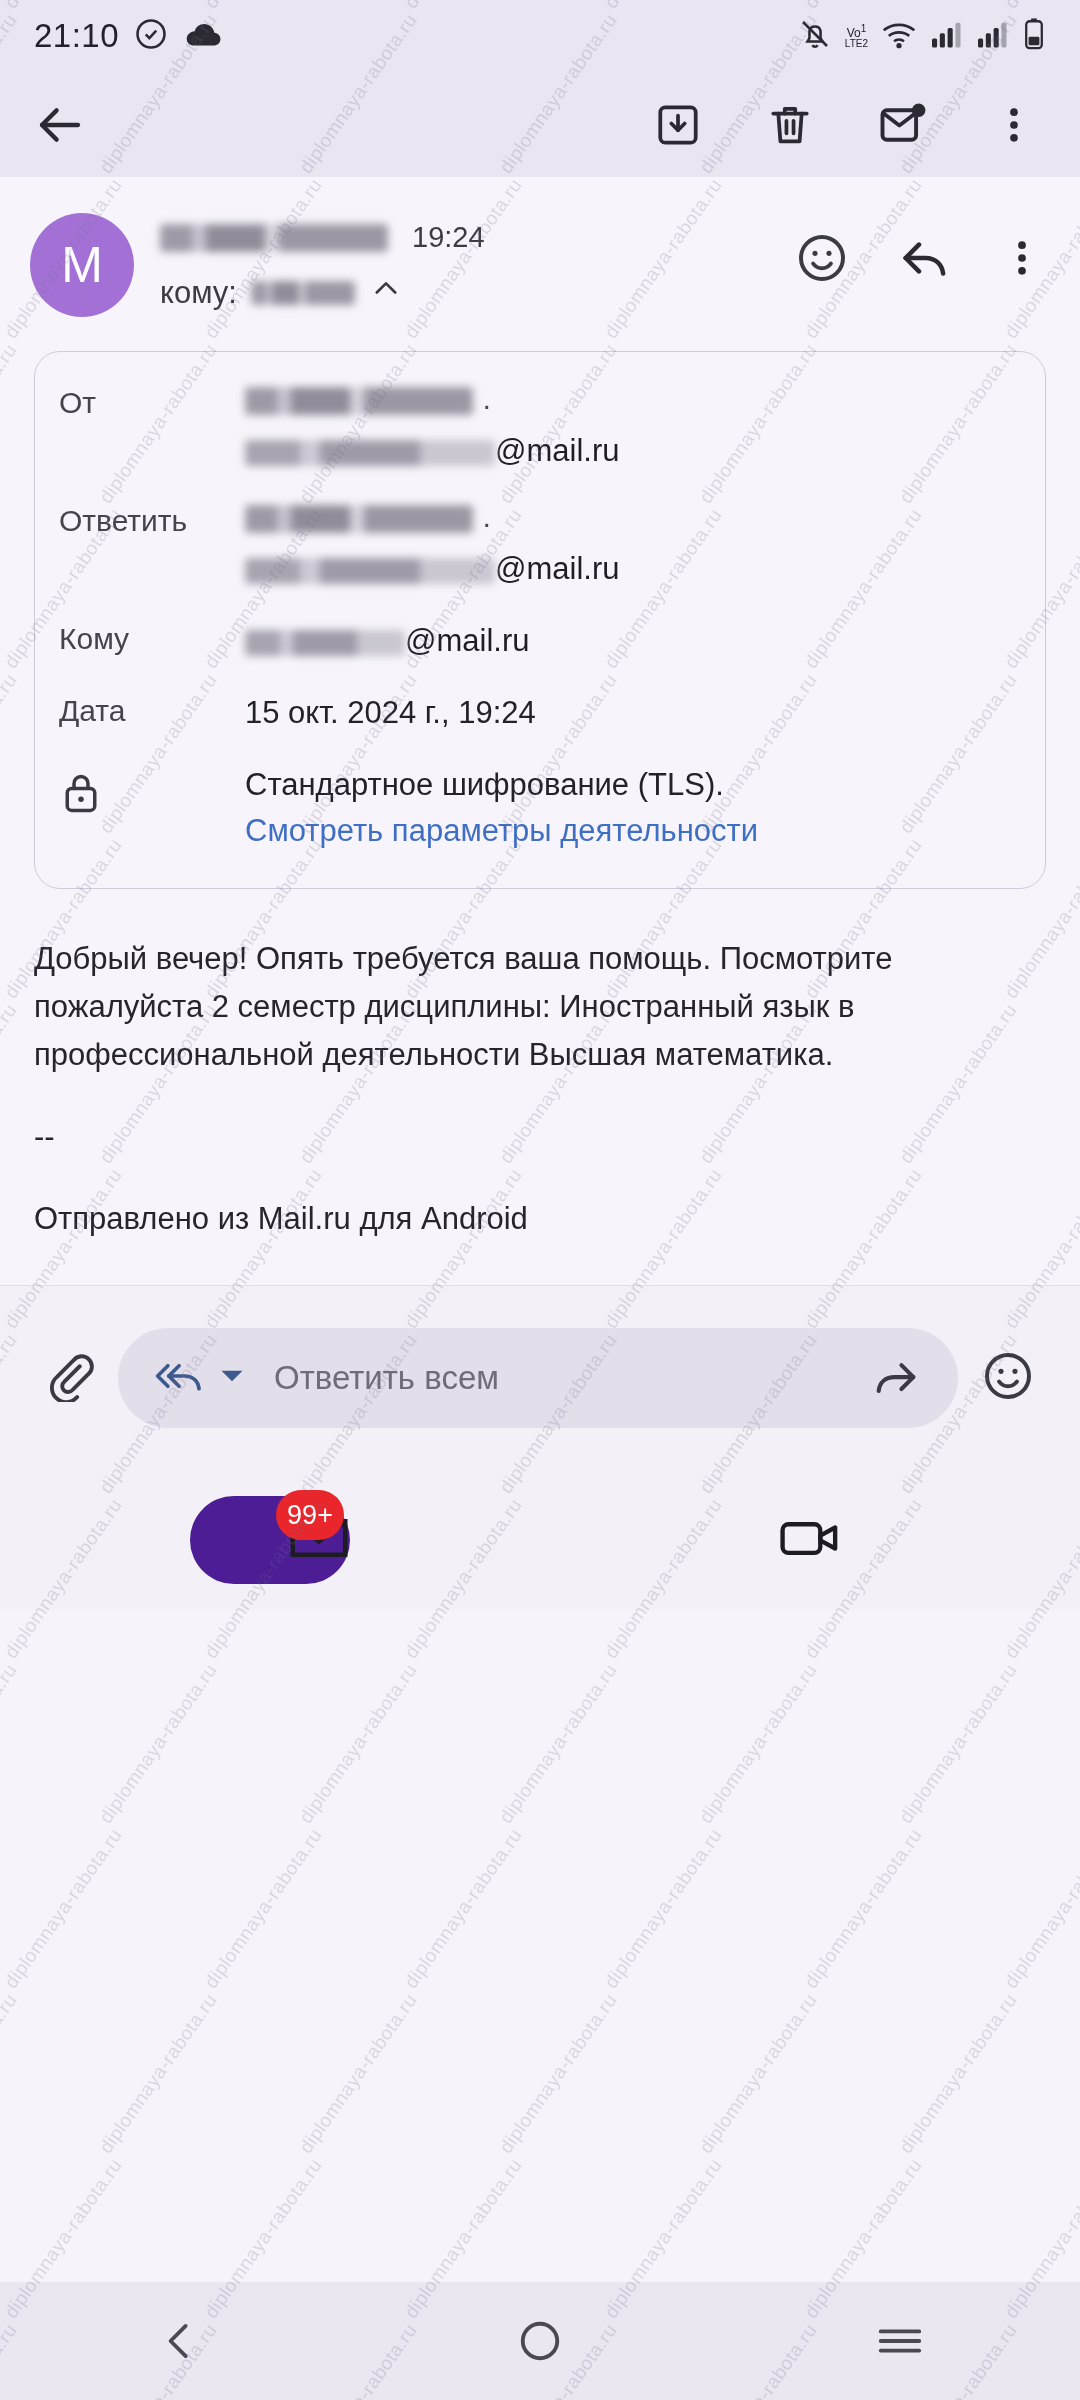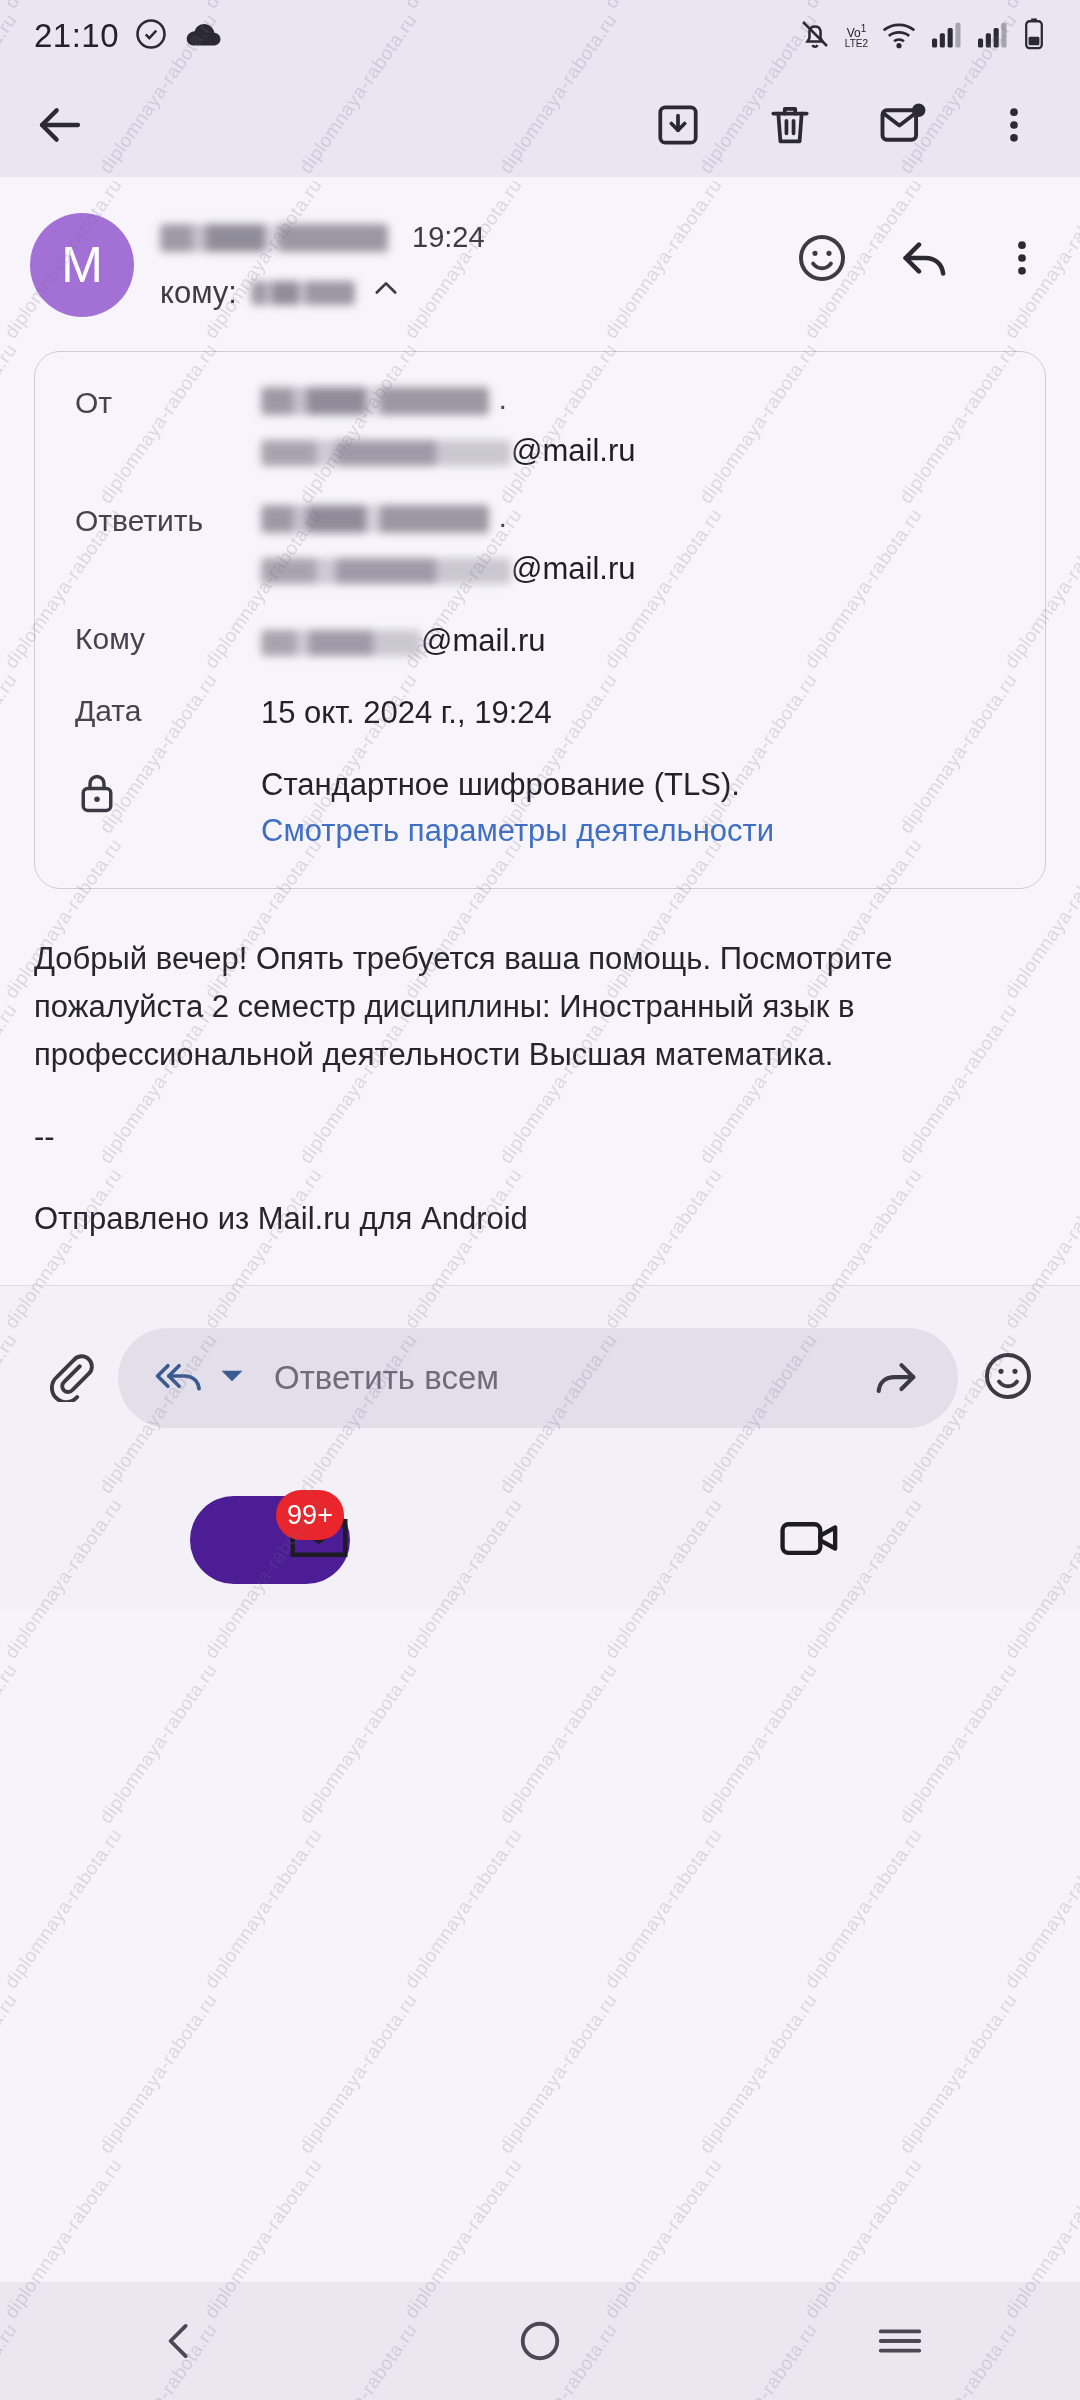--- a/index.html
+++ b/index.html
@@ -105,21 +105,21 @@
   }
   #time-small { font-size: 29px; color: #3c3b44; margin-left: 8px; }
   .to-line { display: flex; align-items: center; gap: 14px; margin-top: 18px; font-size: 31px; color: #3c3b44; }
   #hdr-right { display: flex; align-items: center; gap: 46px; padding-top: 16px; padding-right: 6px; }
 
   
   #details {
     margin: 34px 34px 0 34px;
     border: 1.5px solid #cfccd9;
     border-radius: 26px;
-    padding: 30px 34px 34px 40px;
+    padding: 30px 34px 34px 24px;
     background: #f7f5fb;
   }
   .drow { display: flex; margin-bottom: 26px; }
   .drow:last-child { margin-bottom: 0; }
   .dlab { width: 186px; flex: none; font-size: 30px; color: #45434d; padding-top: 4px; }
   .dval { font-size: 31px; color: #23222a; line-height: 46px; }
   .dot { font-size: 30px; color: #4a4853; }
   .mailru { font-size: 31px; color: #1f1e26; }
   .seclink { color: #3f6fc4; font-size: 31px; }
   .lock-cell { width: 186px; flex: none; padding-top: 6px; }

